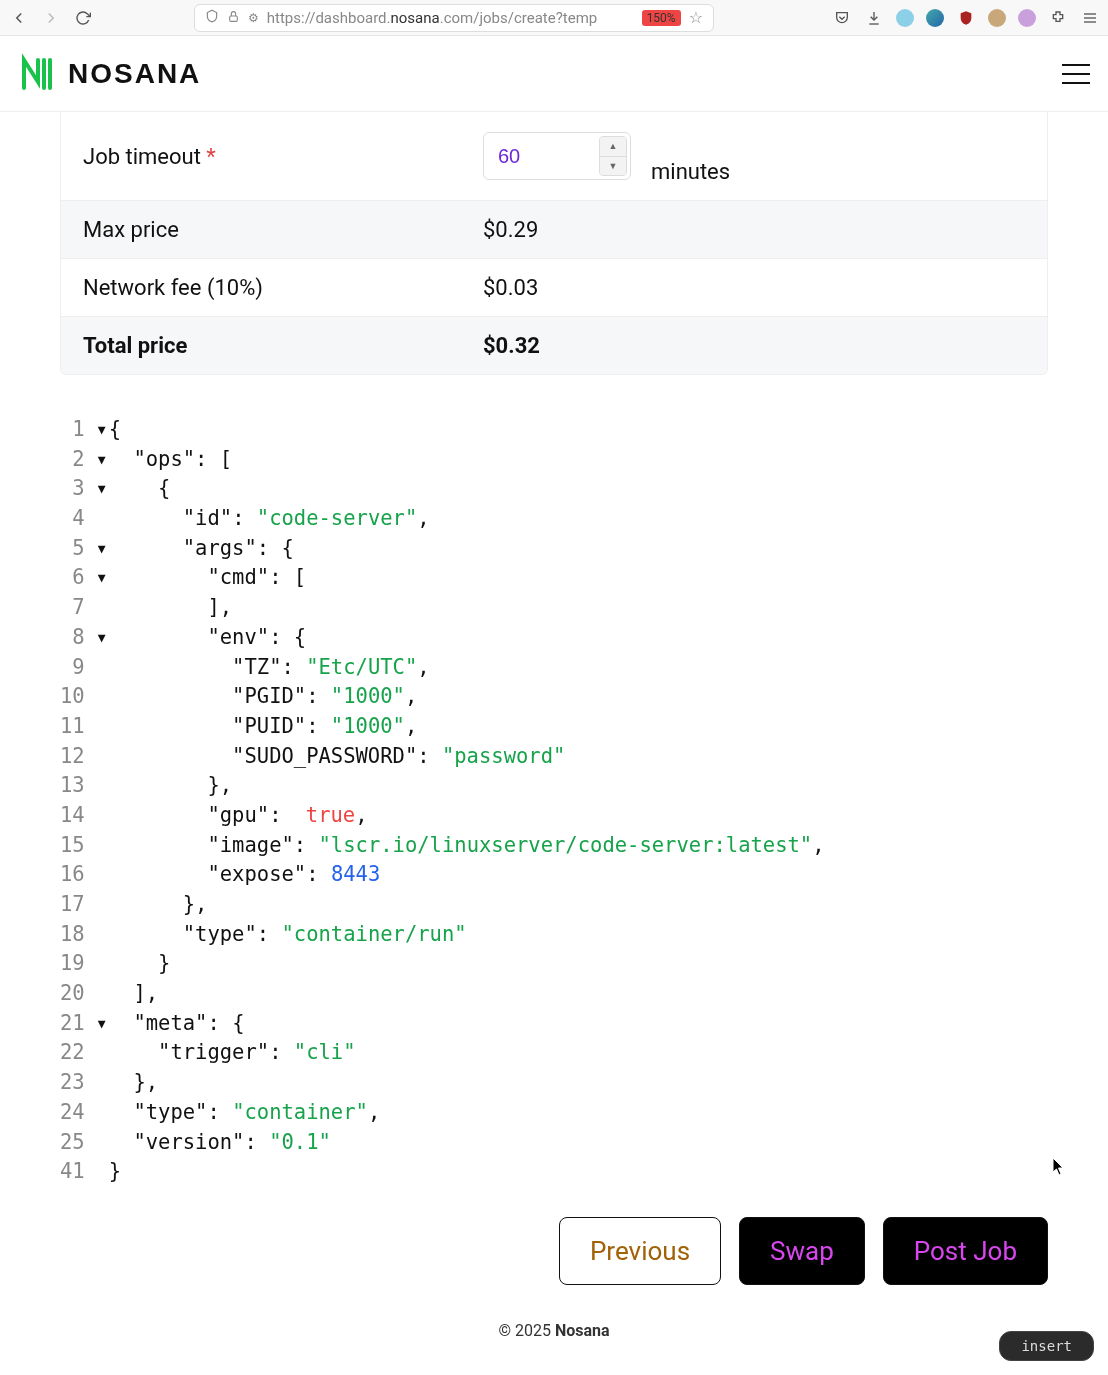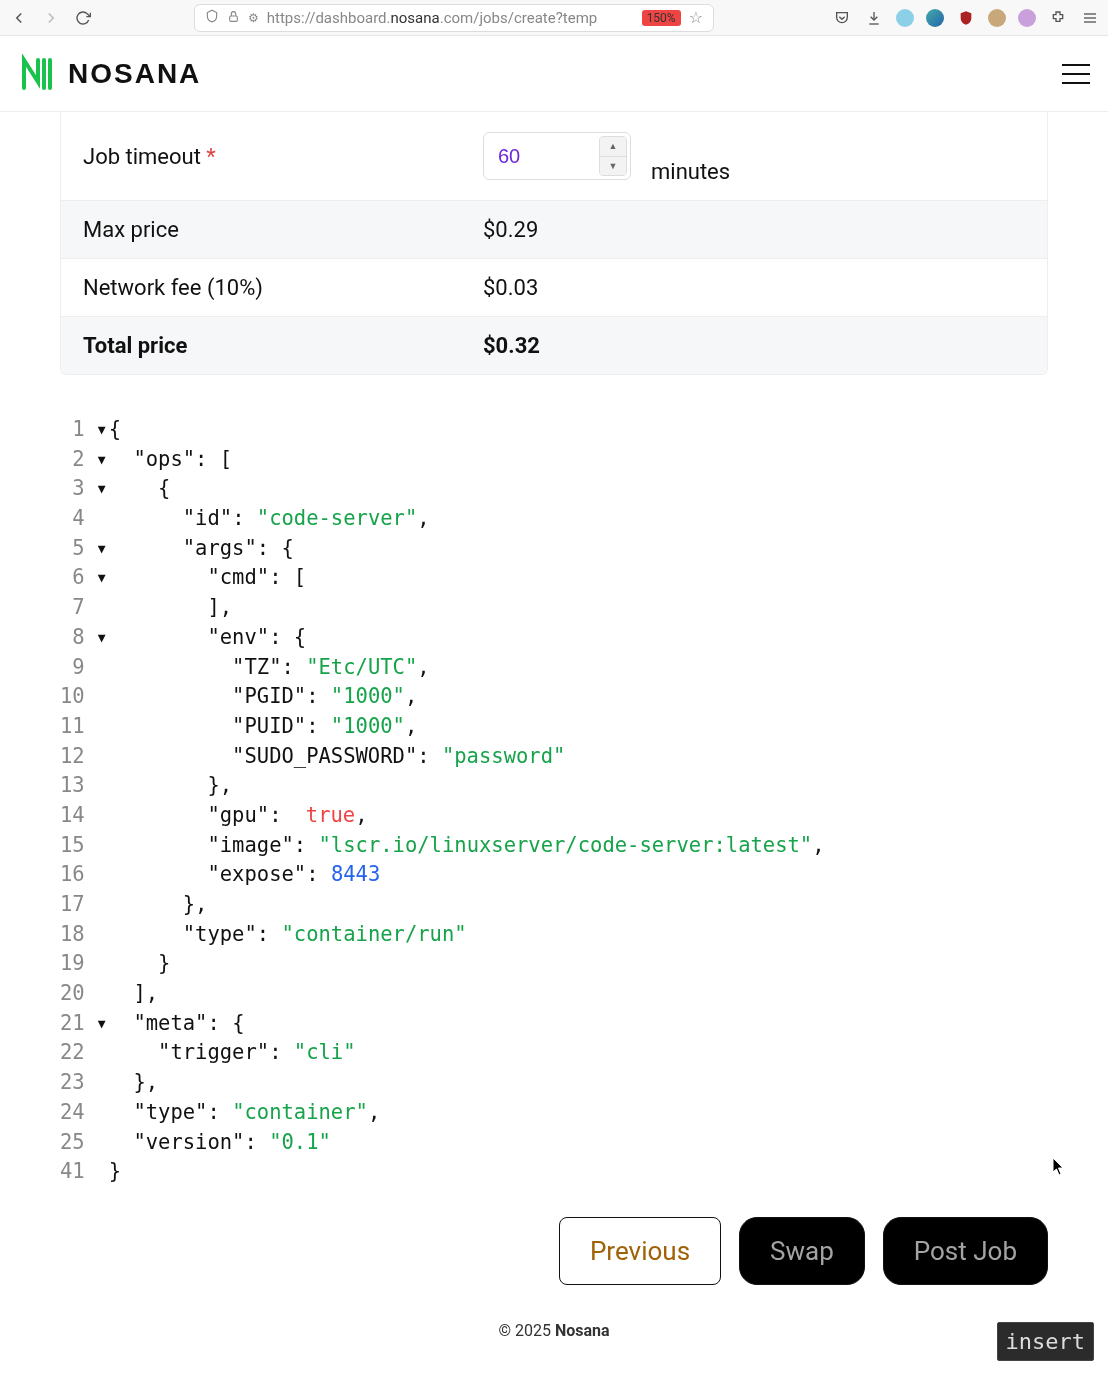--- a/index.html
+++ b/index.html
@@ -51,26 +51,26 @@
   .tok-punc  { color: #111; }
   .tok-str   { color: #16a34a; }
   .tok-num   { color: #2563eb; }
   .tok-bool  { color: #ef4444; margin-left: 12px; }
   .fold { display: inline-block; width: 14px; text-align: center; color: #111; font-size: 13px; vertical-align: 2px; }
 
   
   .btn-row { display: flex; justify-content: flex-end; gap: 18px; padding: 30px 60px 0 60px; }
   .btn { font-size: 26px; padding: 18px 30px; border-radius: 8px; border: 1px solid #111; cursor: pointer; font-family: inherit; }
   .btn.outline { background: #fff; color: #a16207; }
-  .btn.solid { background: #000; color: #a3a3a3; border-radius: 18px; }
+  .btn.solid { background: #000; color: #d946ef; }
 
   .copyright { text-align: center; font-size: 16px; color: #333; margin-top: 36px; }
   .copyright b { font-weight: 700; }
 
-  .insert-pill { position: fixed; right: 14px; bottom: 14px; background: #2b2b2b; color: #ddd; font-family: monospace; font-size: 22px; padding: 6px 8px; border-radius: 2px; border: 1px solid #444; }
+  .insert-pill { position: fixed; right: 14px; bottom: 14px; background: #2b2b2b; color: #ddd; font-family: monospace; font-size: 14px; padding: 6px 21px; border-radius: 12px; border: 1px solid #444; }
 
   .cursor-arrow { position: fixed; width: 12px; height: 18px; pointer-events: none; }
 </style>
 </head>
 <body>
 
 <div class="browser-bar">
   <span class="nav-btn">
     <svg width="18" height="18" viewBox="0 0 24 24" fill="none" stroke="currentColor" stroke-width="2">
         <path d="M15 18l-6-6 6-6"></path>

